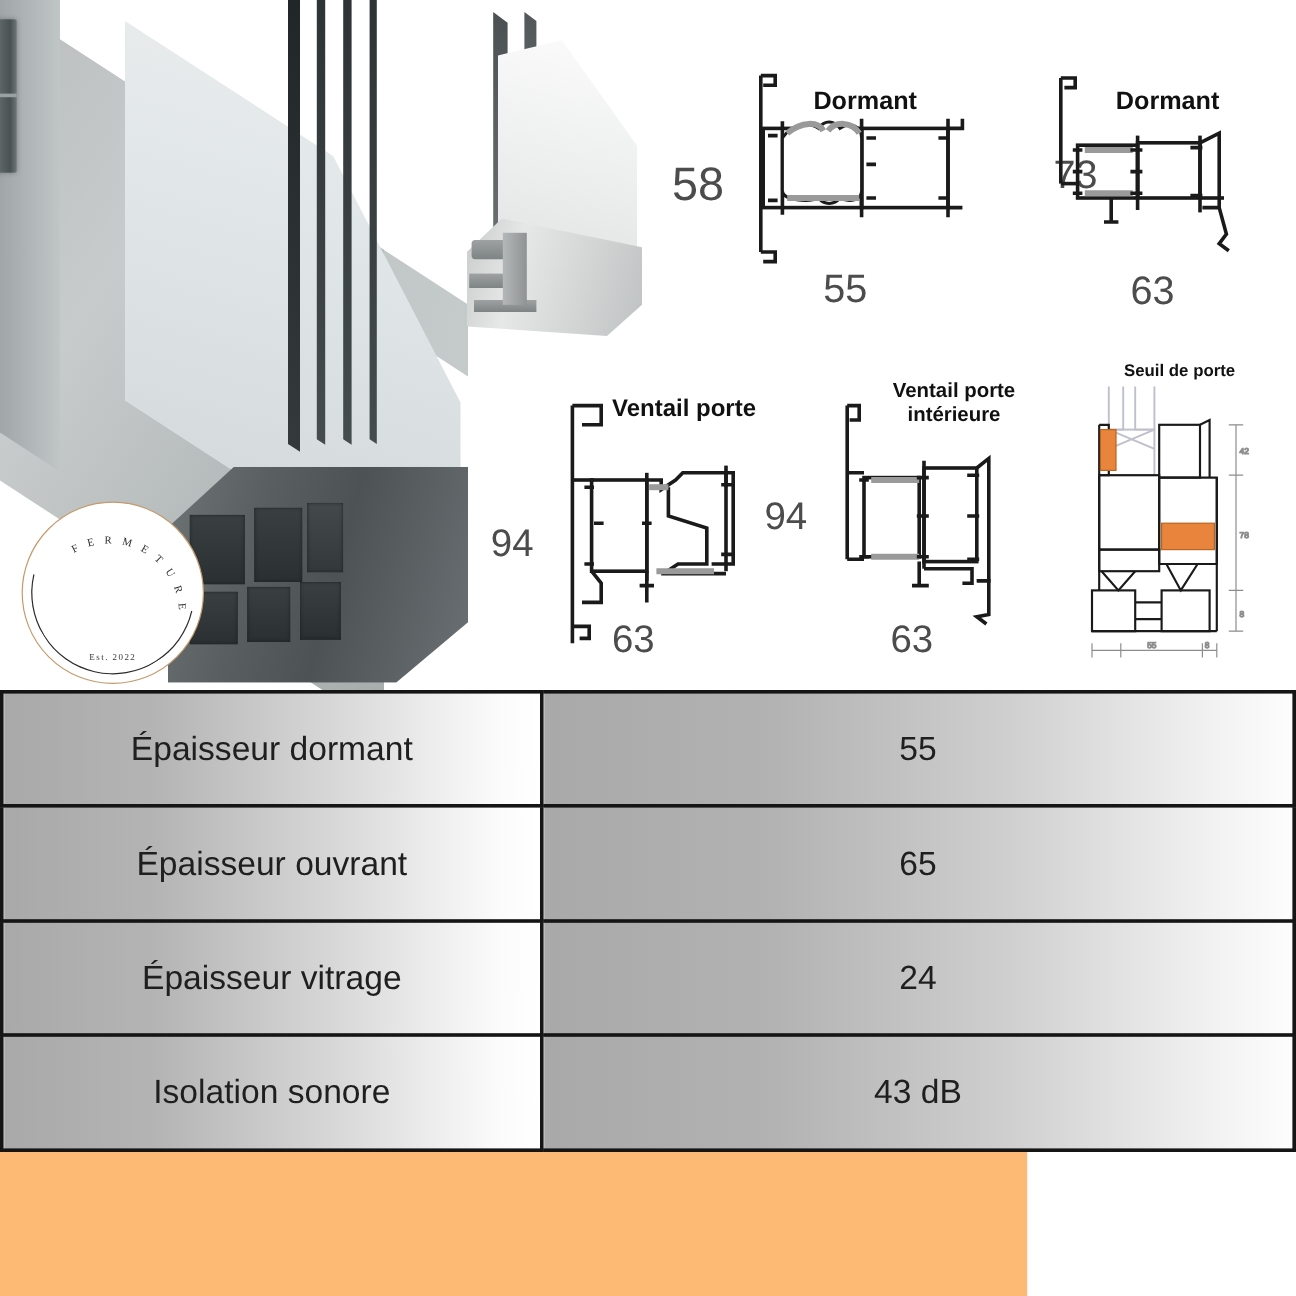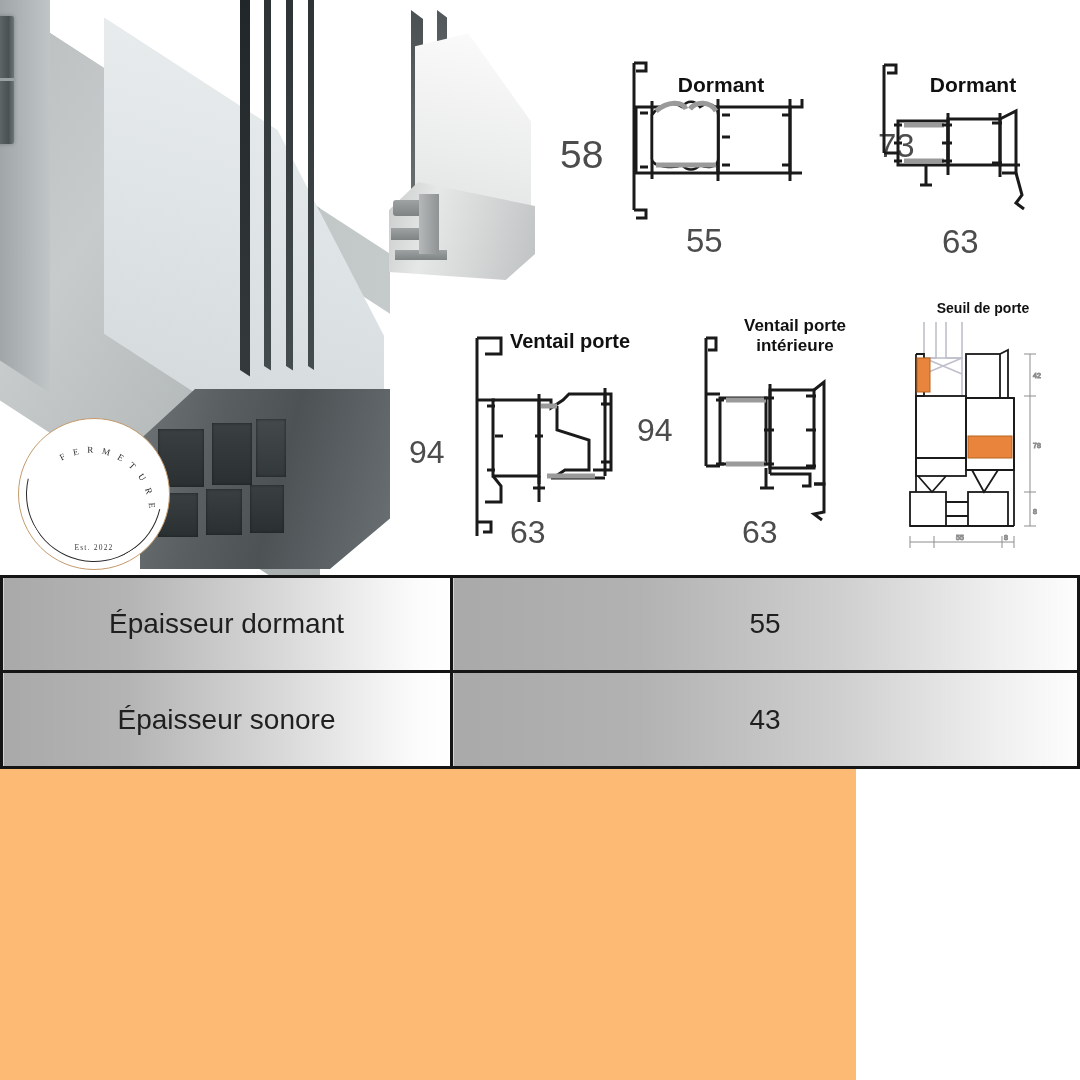--- a/index.html
+++ b/index.html
@@ -371,19 +371,27 @@
 
   </div>
 
   <table class="spec-table">
     <tbody>
       <tr>
         <td class="c-label">Épaisseur dormant</td>
         <td class="c-value">55</td>
       </tr>
       <tr>
-        <td class="c-label">Épaisseur sonore</td>
-        <td class="c-value">43</td>
+        <td class="c-label">Épaisseur ouvrant</td>
+        <td class="c-value">65</td>
+      </tr>
+      <tr>
+        <td class="c-label">Épaisseur vitrage</td>
+        <td class="c-value">24</td>
+      </tr>
+      <tr>
+        <td class="c-label">Isolation sonore</td>
+        <td class="c-value">43 dB</td>
       </tr>
     </tbody>
   </table>
 
 </div>
 
 </body></html>

